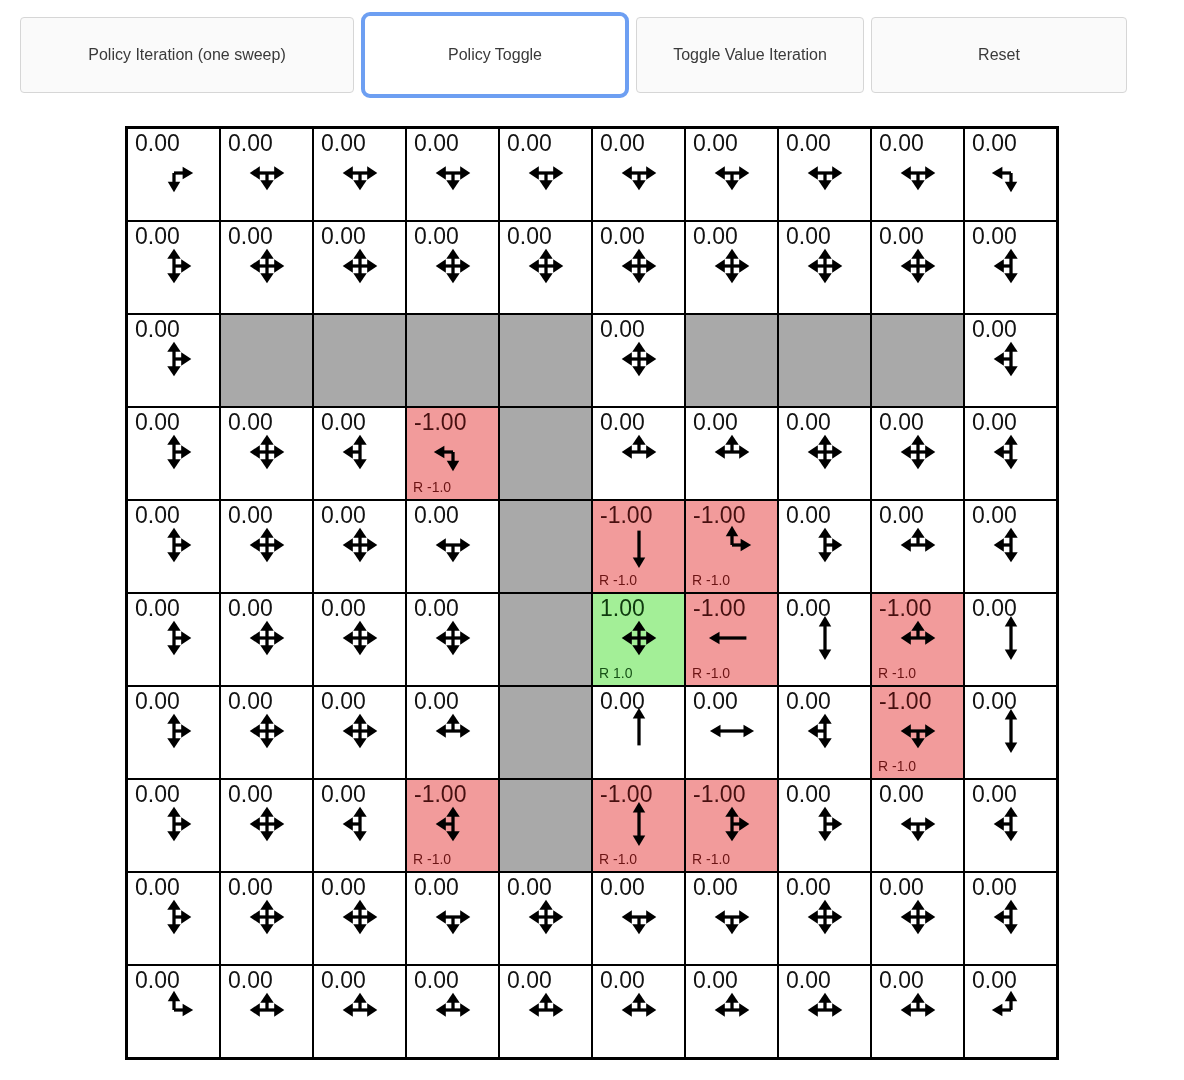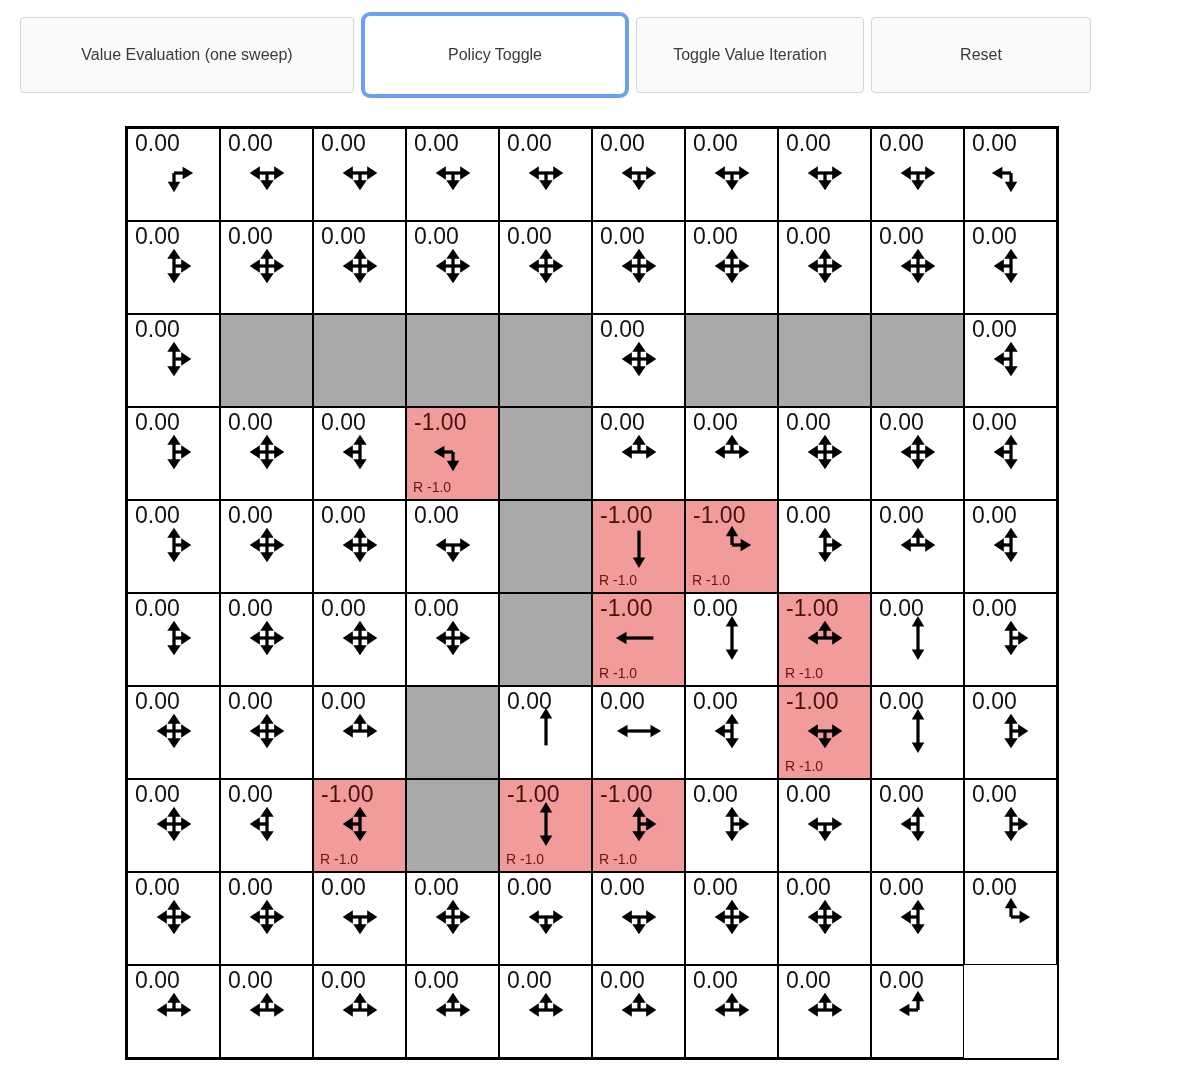--- a/index.html
+++ b/index.html
@@ -2,33 +2,33 @@
 <html><head>
 <meta charset="utf-8">
 <style>
   html,body{margin:0;padding:0;background:#fff;}
   body{width:1184px;height:1080px;font-family:"Liberation Sans",sans-serif;overflow:hidden;}
   .toolbar{display:flex;align-items:center;gap:7px;padding:12px 20px 0 20px;}
   .btn{box-sizing:border-box;height:76px;background:#fafafa;border:1px solid #d6d6d6;border-radius:4px;
        font-family:"Liberation Sans",sans-serif;font-size:16px;color:#3a3a3a;
        display:flex;align-items:center;justify-content:center;cursor:pointer;padding:0 8px;}
   .btn.active{background:#ffffff;border-width:4px;border-radius:9px;height:86px;}
-  .b1{width:334px}.b2{width:268px}.b3{width:228px}.b4{width:220px}
+  .b1{width:334px}.b2{width:268px}.b3{width:228px}.b4{width:256px}
   .gridwrap{margin:28px auto 0 auto;width:934px;}
   .grid{display:grid;grid-template-columns:repeat(10,93px);grid-auto-rows:93px;border:2px solid #000;width:930px;background:#fff;}
   .cell{position:relative;box-sizing:border-box;border:1px solid #000;background:#fff;overflow:hidden;}
   .value{position:absolute;top:2px;left:7px;font-size:23px;color:#121212;line-height:1.1;}
   .reward{position:absolute;bottom:4px;left:6px;font-size:14px;color:#121212;}
   .arrows{position:absolute;left:50%;top:20px;transform:translateX(-50%);}
 </style>
 </head>
 <body>
 
 <div class="toolbar">
-  <button class="btn b1">Value Evaluation (one sweep)</button>
+  <button class="btn b1">Policy Iteration (one sweep)</button>
   <button class="btn b2 active" style="border-color: rgb(109, 159, 242);">Policy Toggle</button>
   <button class="btn b3">Toggle Value Iteration</button>
   <button class="btn b4">Reset</button>
 </div>
 
 <div class="gridwrap">
   <div class="grid">
       <div class="cell">
         <span class="value" style="color: rgb(18, 18, 18);">0.00</span>
         <svg class="arrows" width="48" height="48" viewBox="-25 -25 50 50">
@@ -552,20 +552,34 @@
           <polygon points="0,-18 7,-7.5 -7,-7.5" fill="#000000"></polygon>
           <line x1="0" y1="0" x2="0" y2="9.5" stroke="#000000" stroke-width="3.4"></line>
           <polygon points="0,18 -7,7.5 7,7.5" fill="#000000"></polygon>
           <line x1="0" y1="0" x2="-9.5" y2="0" stroke="#000000" stroke-width="3.4"></line>
           <polygon points="-18,0 -7.5,-7 -7.5,7" fill="#000000"></polygon>
           <line x1="0" y1="0" x2="9.5" y2="0" stroke="#000000" stroke-width="3.4"></line>
           <polygon points="18,0 7.5,7 7.5,-7" fill="#000000"></polygon>
         </svg>
       </div>
       <div class="cell" style="background: rgb(169, 169, 169);"></div>
+      <div class="cell" style="background: rgb(163, 239, 151);">
+        <span class="value" style="color: rgb(14, 58, 14);">1.00</span>
+        <svg class="arrows" width="48" height="48" viewBox="-25 -25 50 50">
+          <line x1="0" y1="0" x2="0" y2="-9.5" stroke="#000000" stroke-width="3.4"></line>
+          <polygon points="0,-18 7,-7.5 -7,-7.5" fill="#000000"></polygon>
+          <line x1="0" y1="0" x2="0" y2="9.5" stroke="#000000" stroke-width="3.4"></line>
+          <polygon points="0,18 -7,7.5 7,7.5" fill="#000000"></polygon>
+          <line x1="0" y1="0" x2="-9.5" y2="0" stroke="#000000" stroke-width="3.4"></line>
+          <polygon points="-18,0 -7.5,-7 -7.5,7" fill="#000000"></polygon>
+          <line x1="0" y1="0" x2="9.5" y2="0" stroke="#000000" stroke-width="3.4"></line>
+          <polygon points="18,0 7.5,7 7.5,-7" fill="#000000"></polygon>
+        </svg>
+        <span class="reward" style="color: rgb(23, 81, 23);">R 1.0</span>
+      </div>
       <div class="cell" style="background: rgb(242, 155, 155);">
         <span class="value" style="color: rgb(71, 16, 16);">-1.00</span>
         <svg class="arrows" width="48" height="48" viewBox="-25 -25 50 50">
           <line x1="15" y1="0" x2="-15" y2="0" stroke="#000000" stroke-width="3.4"></line>
           <polygon points="-24,0 -13,-6.5 -13,6.5" fill="#000000"></polygon>
         </svg>
         <span class="reward" style="color: rgb(107, 20, 20);">R -1.0</span>
       </div>
       <div class="cell">
         <span class="value" style="color: rgb(18, 18, 18);">0.00</span>

